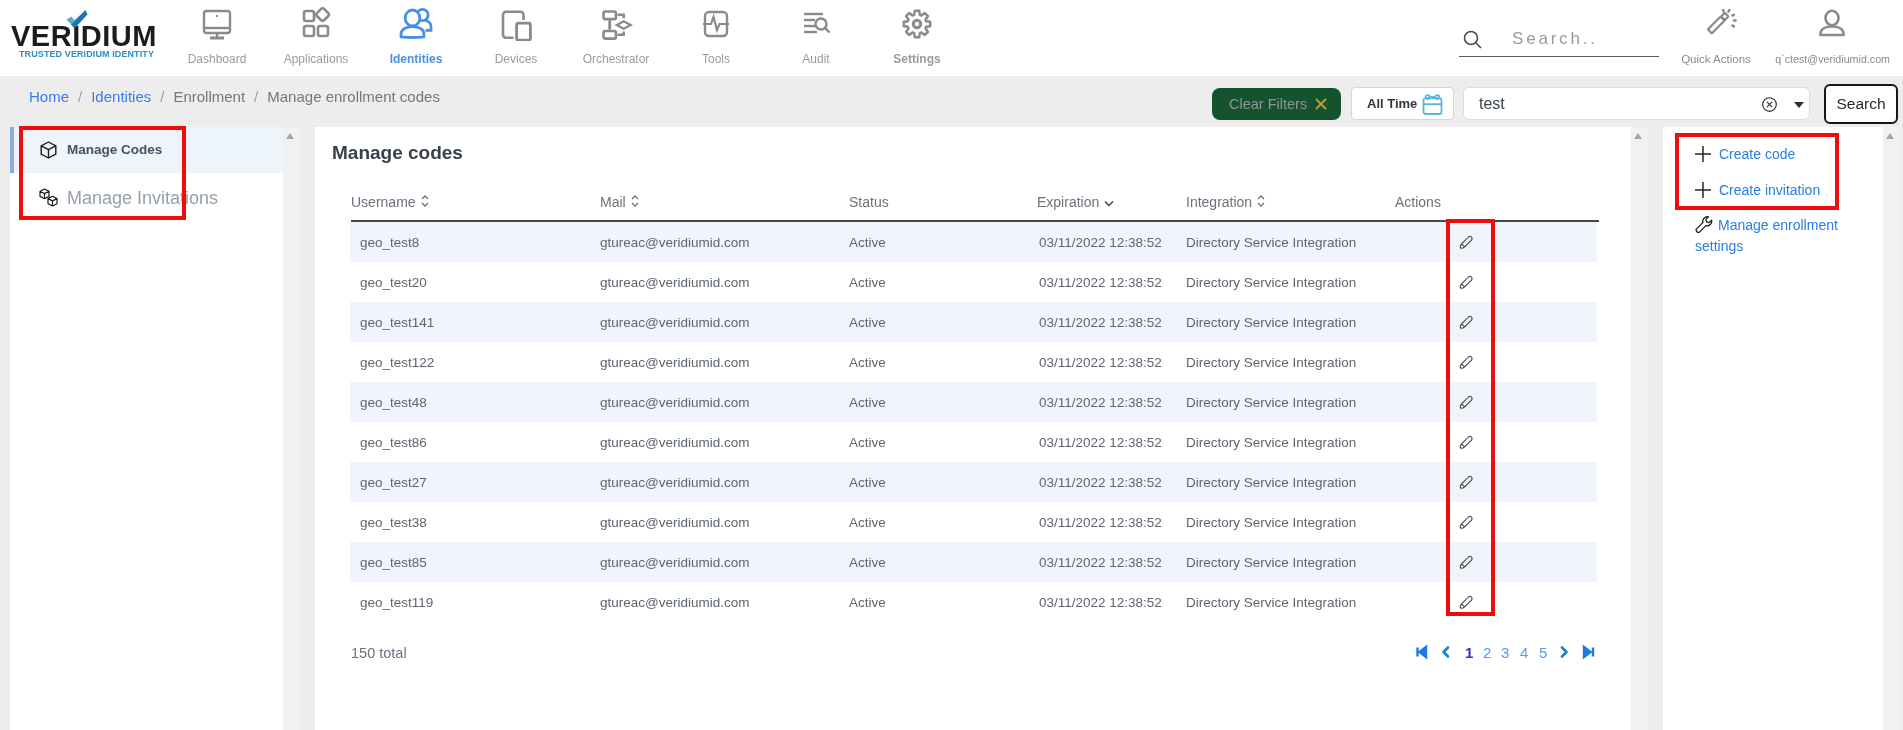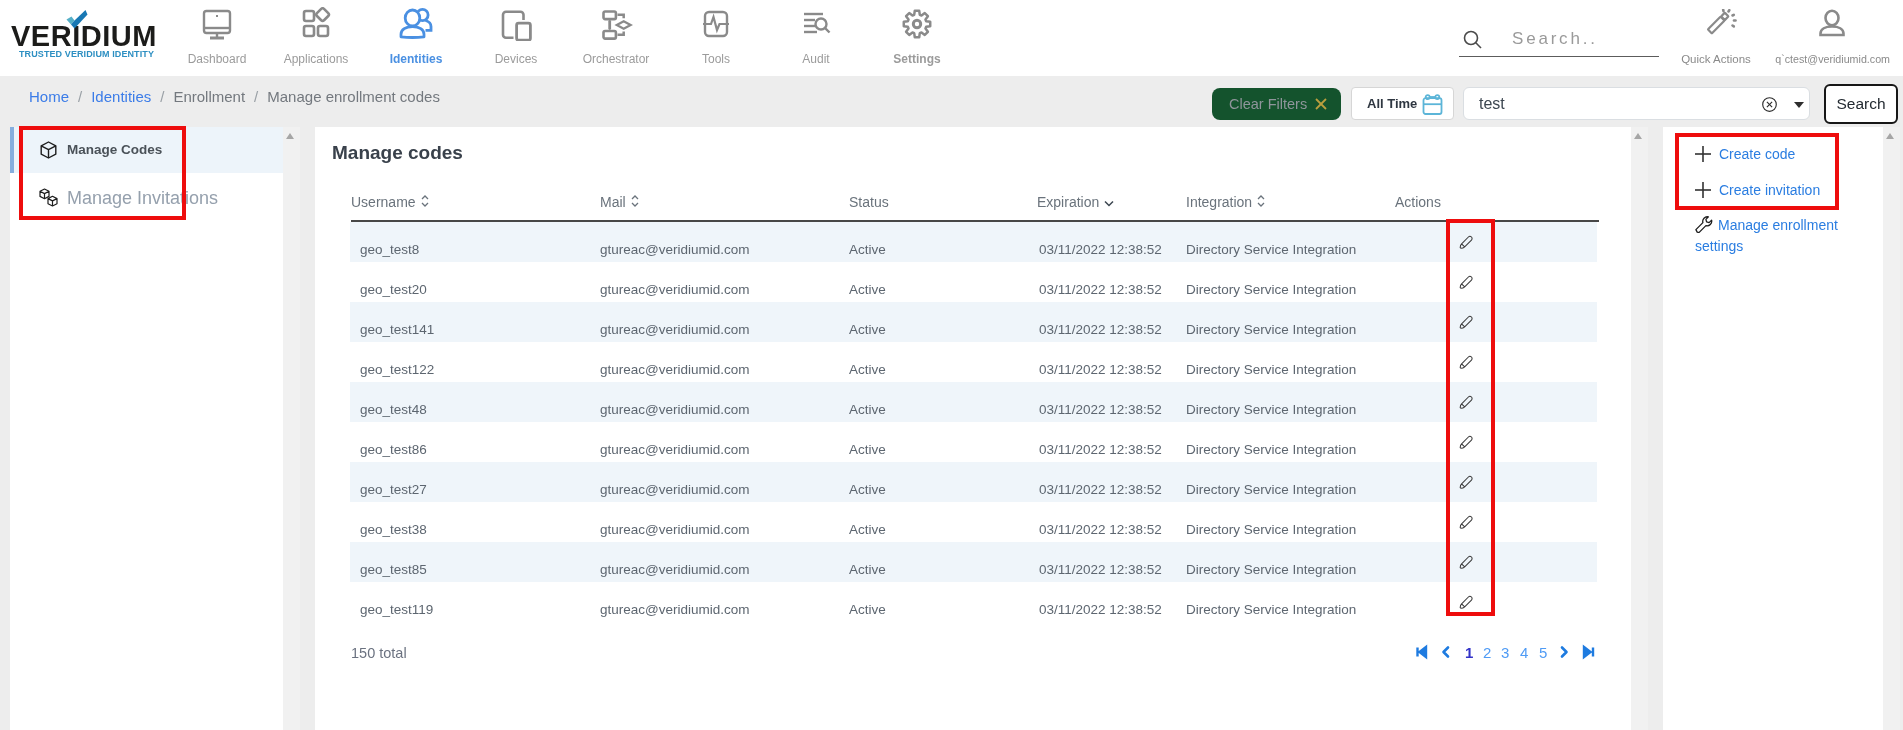--- a/index.html
+++ b/index.html
@@ -14,21 +14,21 @@
 #crumbs a { color:#3b7ce8; text-decoration:none; }
 #crumbs .sep { margin:0 9px; color:#9aa0a6; }
 .panel { position:absolute; background:#fff; }
 .redbox { position:absolute; border:4px solid #ee0d0d; }
 .track { position:absolute; width:17px; background:#f1f1f1; }
 .uparrow { position:absolute; width:0; height:0; border-left:4.5px solid transparent;
   border-right:4.5px solid transparent; border-bottom:6px solid #a6a6a6; }
 
 .trow { position:absolute; left:35px; width:1247px; height:40px; }
 .trow.odd { background:#eff5fa; }
-.trow span { position:absolute; top:20px; font-size:13.5px; color:#5d6670; white-space:nowrap; }
+.trow span { position:absolute; top:13px; font-size:13.5px; color:#5d6670; white-space:nowrap; }
 .c1 { left:10px; } .c2 { left:250px; } .c3 { left:499px; } .c4 { left:689px; } .c5 { left:836px; }
 .pencil { position:absolute; left:1108px; top:11px; }
 .th { position:absolute; top:-1px; font-size:14px; color:#6a737c; white-space:nowrap; }
 .sorticon { margin-left:5px; }
 
 #chip { position:absolute; left:1212px; top:88px; width:129px; height:32px; background:#14532d;
   border-radius:8px; font-size:14.5px; color:#8f959b; line-height:32px; padding-left:17px; }
 #alltime { position:absolute; left:1351px; top:87px; width:103px; height:33px; background:#fff;
   border:1px solid #d6d6d6; border-radius:4px; font-size:13px; font-weight:bold; color:#2e3640;
   line-height:31px; padding-left:15px; }

